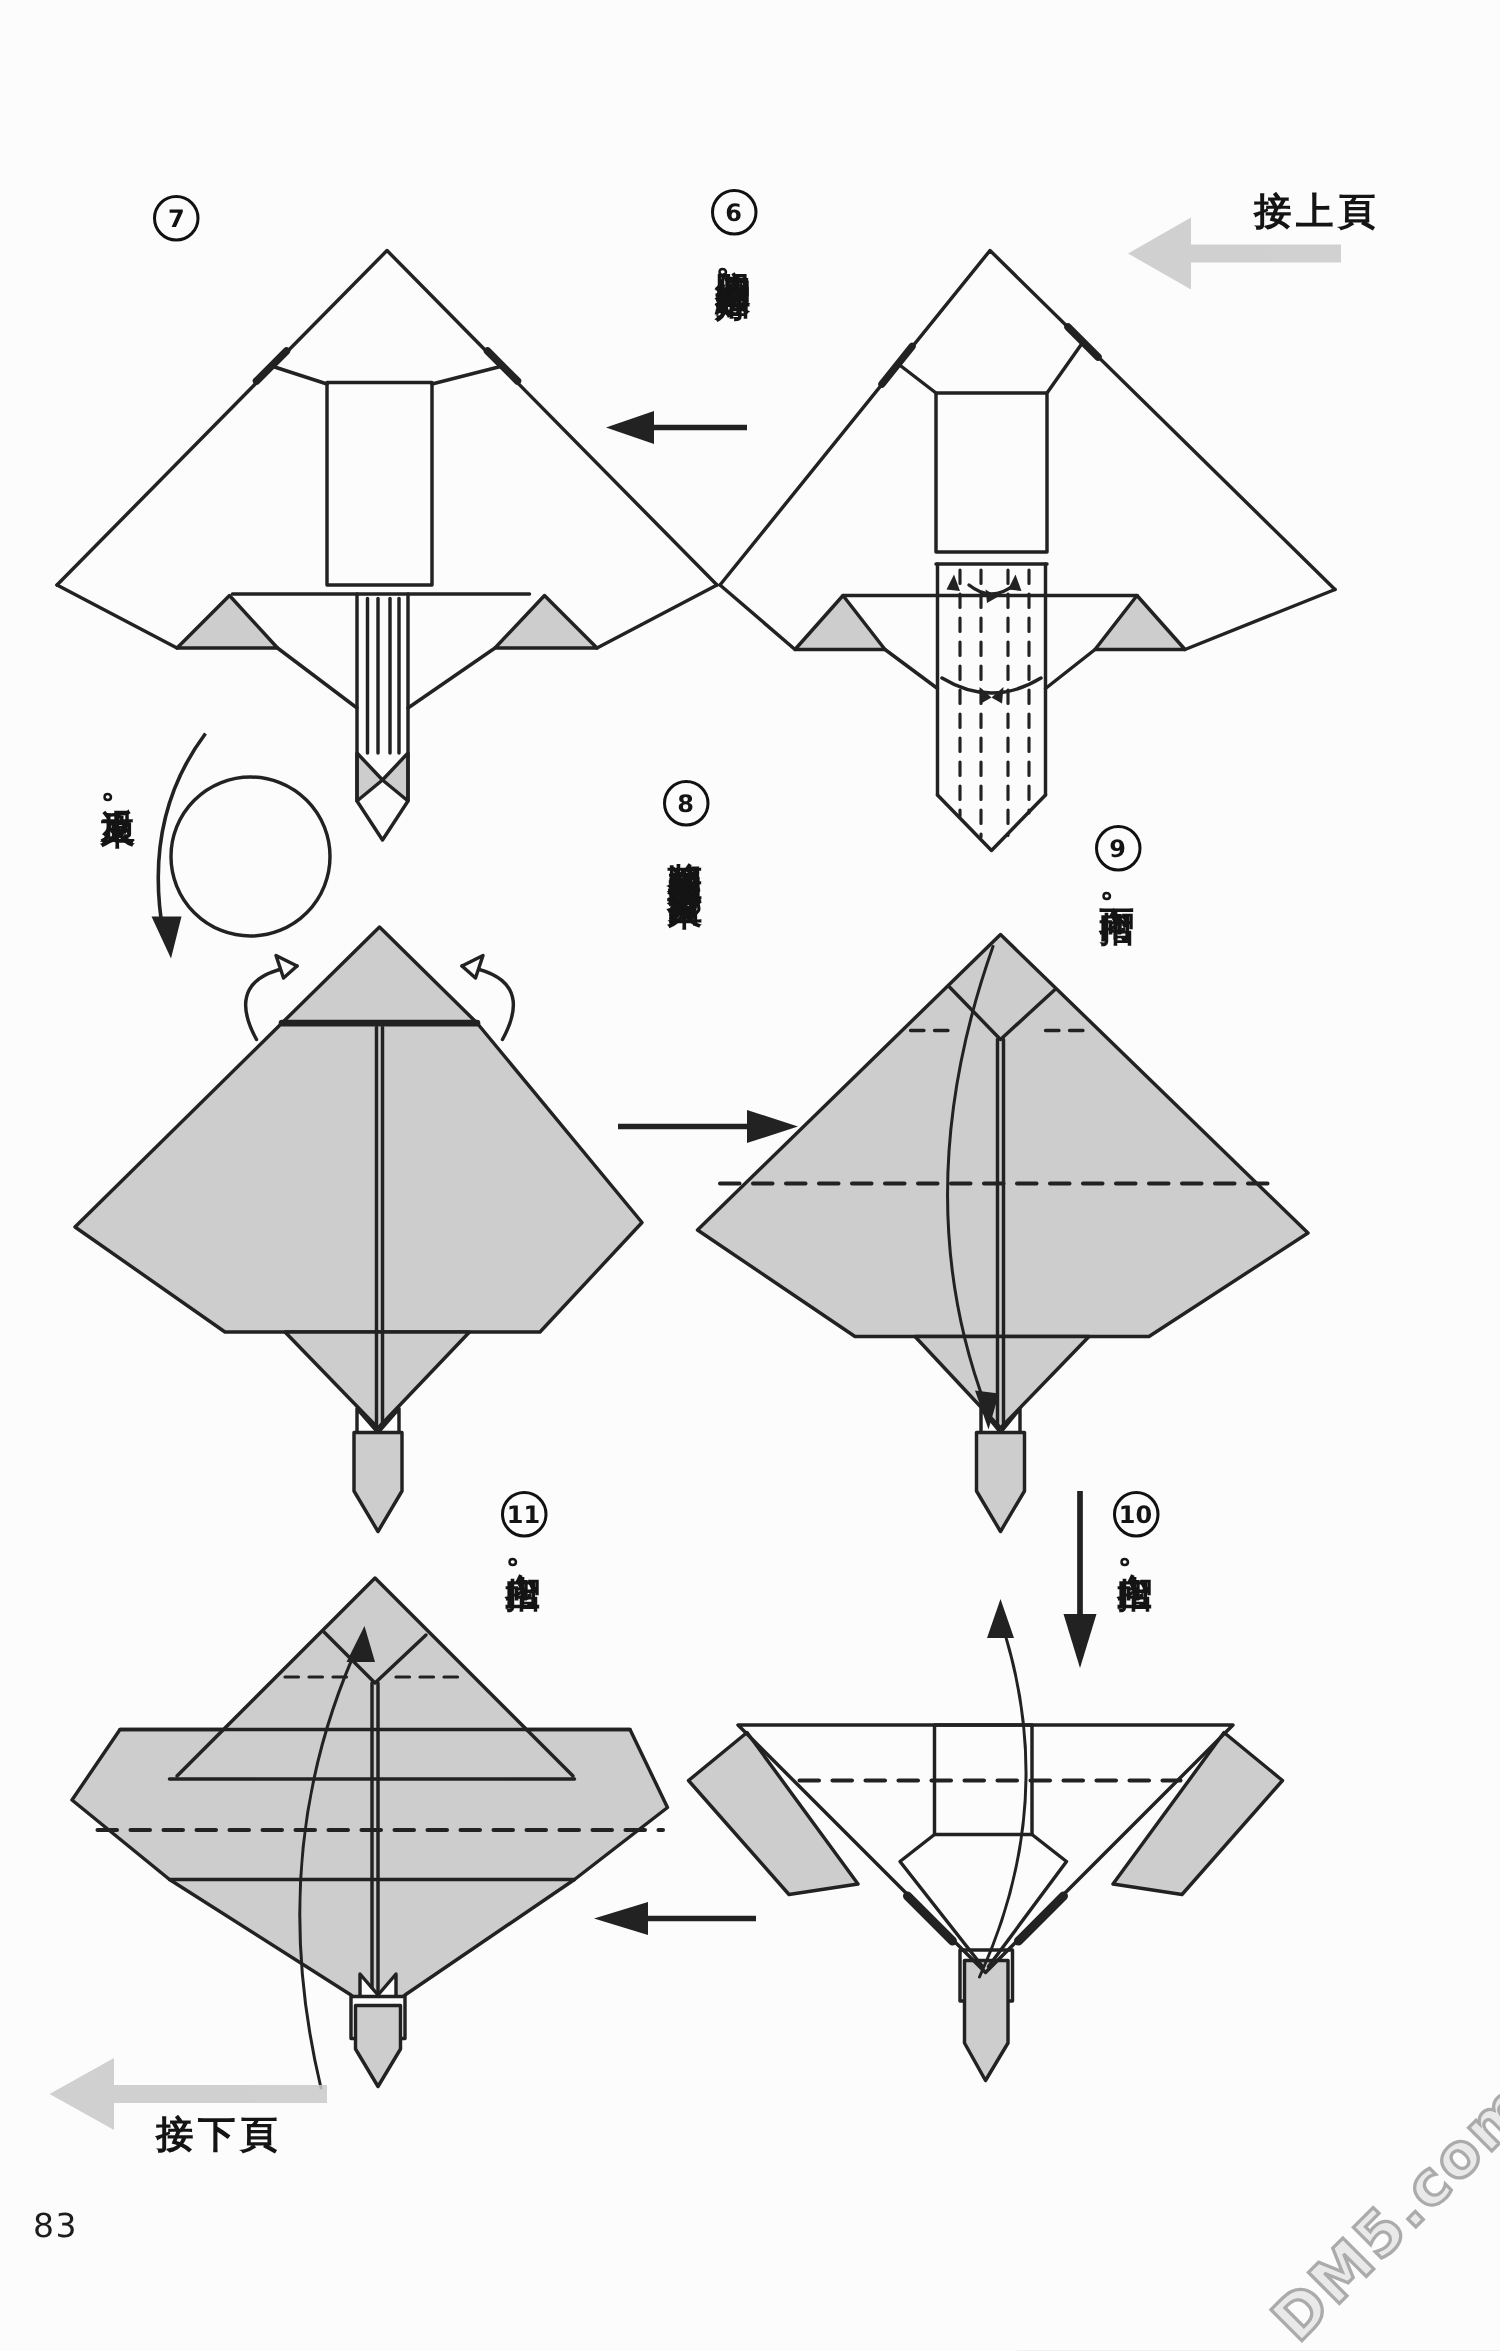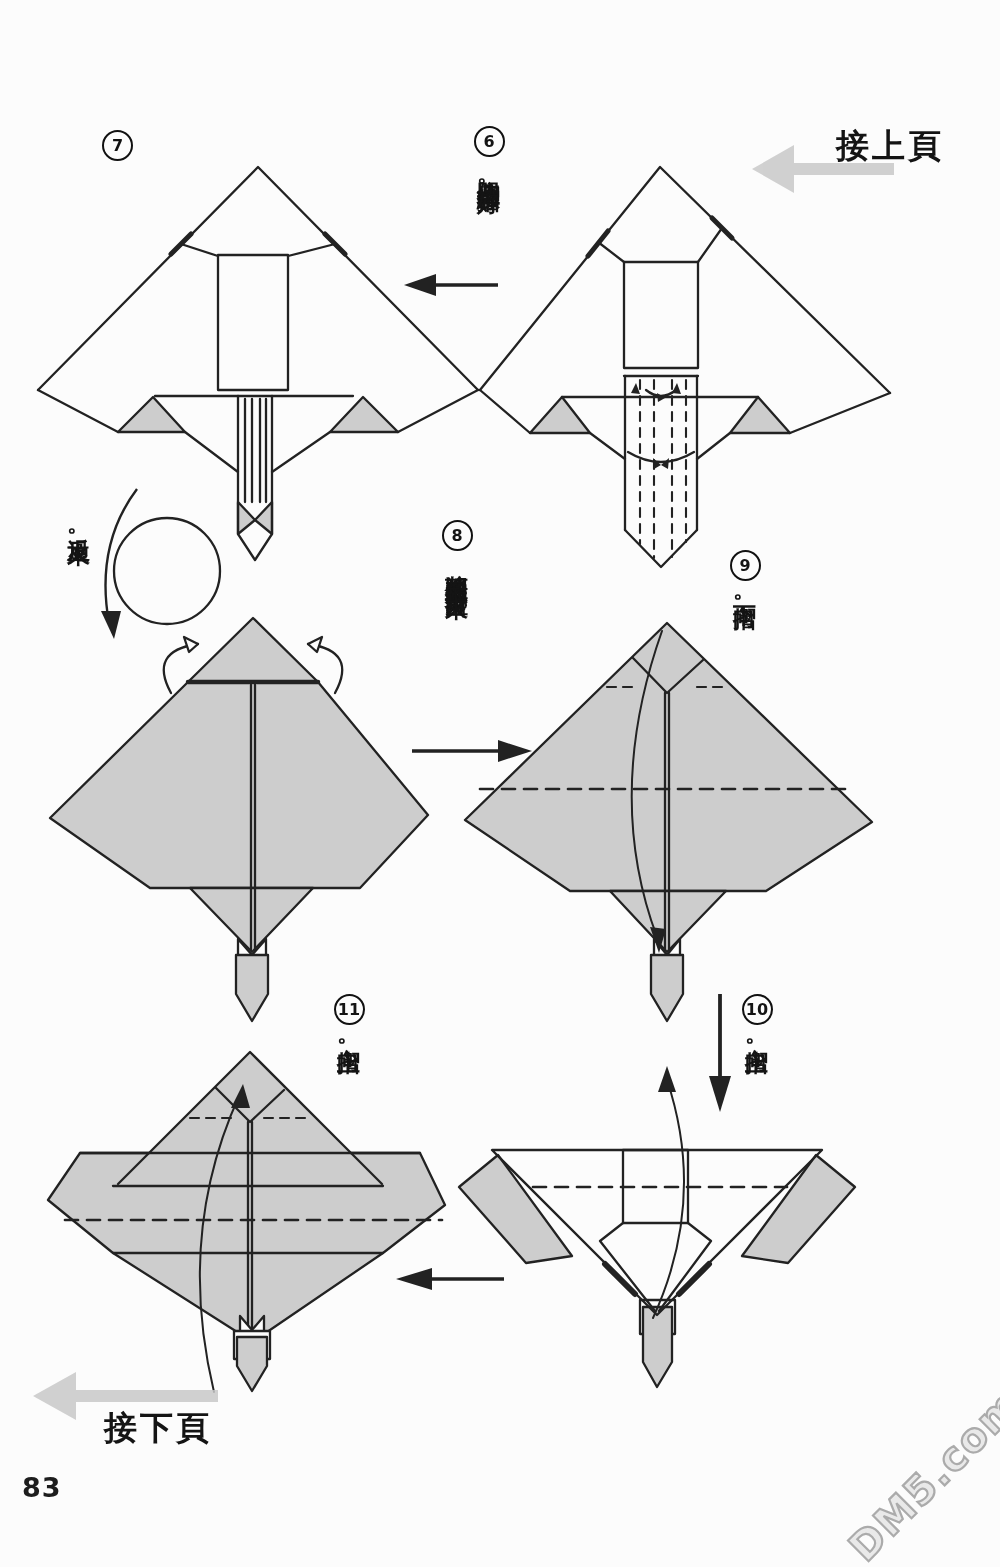--- a/index.html
+++ b/index.html
@@ -16,25 +16,25 @@
   }
   .cnum {
     display:inline-block; width:27px; height:27px; border:2.5px solid #111;
     border-radius:50%; font-size:16px; line-height:27px; text-align:center;
     letter-spacing:0; writing-mode:horizontal-tb; margin:0 0 5px 0;
     font-weight:700; background:#fcfcfc;
     font-family:"DejaVu Sans", sans-serif;
   }
   .cnum-abs { position:absolute; }
   .htext {
-    position:absolute; font-weight:700; font-size:33px; letter-spacing:3px;
+    position:absolute; font-weight:700; font-size:25px; letter-spacing:3px;
     color:#141414;
   }
   .pagenum {
-    position:absolute; left:22px; top:1472px; font-size:27px; font-weight:700;
+    position:absolute; left:22px; top:1472px; font-size:22px; font-weight:400;
     color:#1d1d1d; letter-spacing:1px; font-family:"DejaVu Sans", sans-serif;
   }
   .wm {
     position:absolute; left:810px; top:1452px; width:250px; text-align:center;
     transform:rotate(-45deg); font-size:40px; font-weight:800;
     color:#e9e9e9; -webkit-text-stroke:2.2px #ababab; letter-spacing:2px;
     font-family:"DejaVu Sans", sans-serif;
   }
 </style>
 </head>

